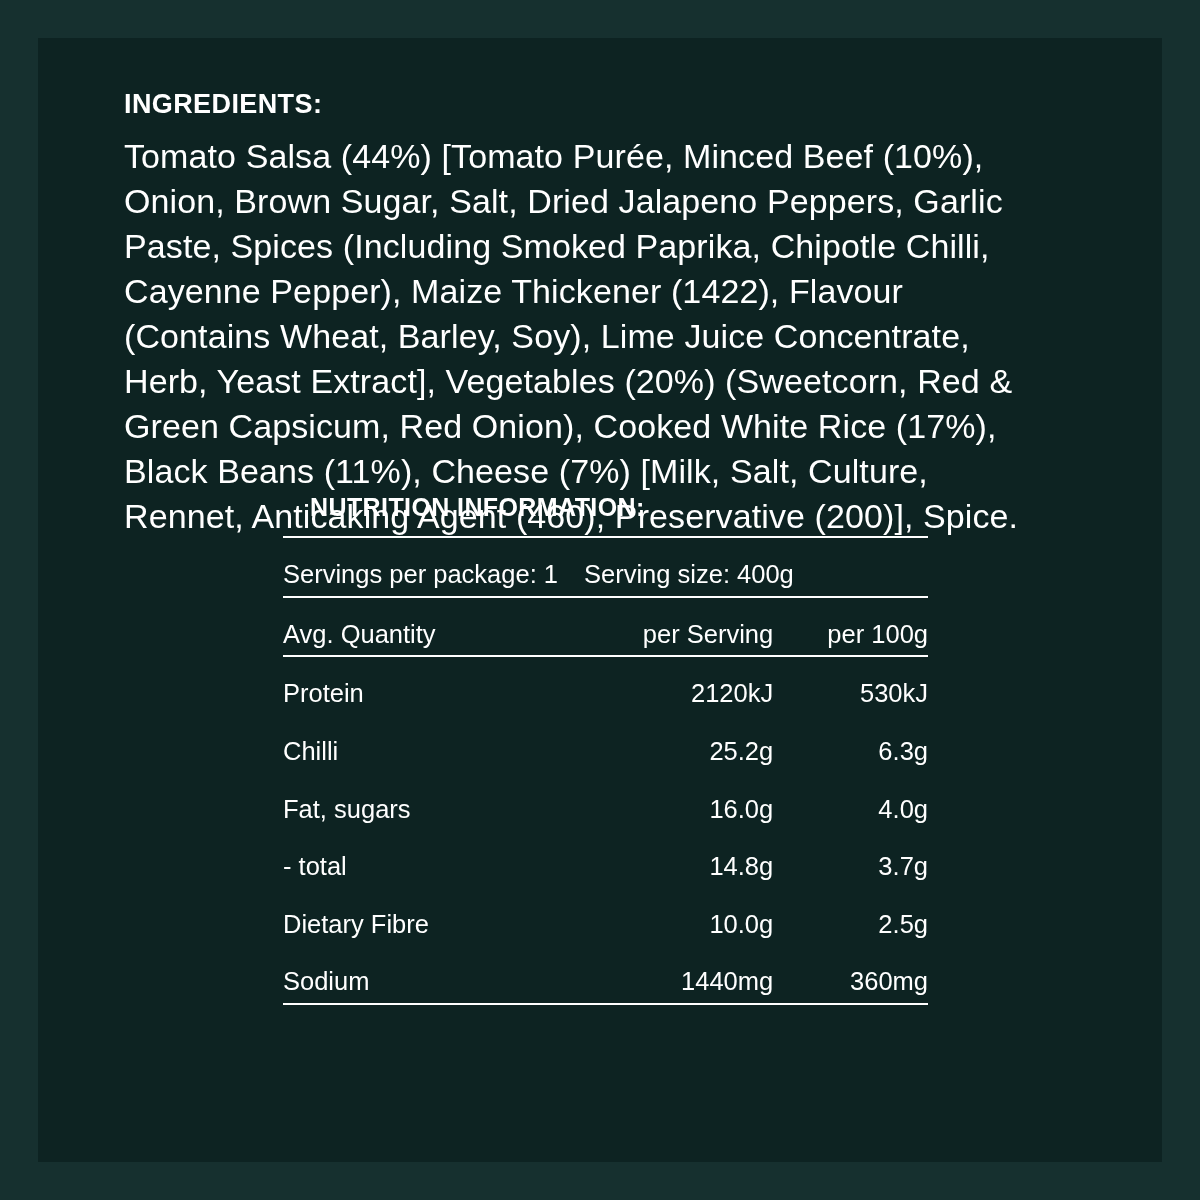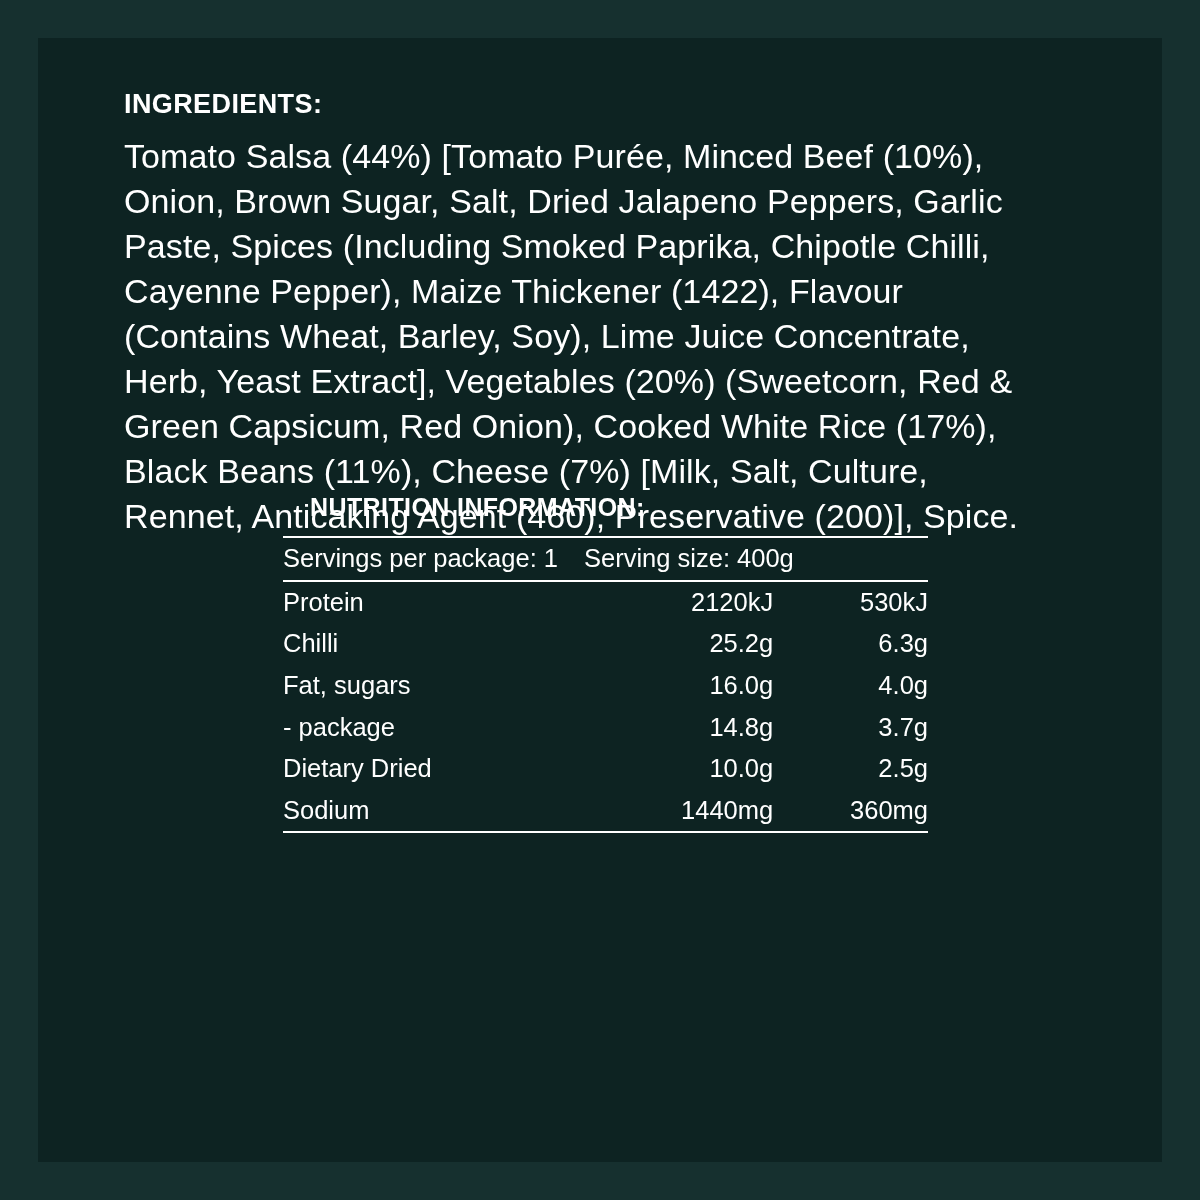--- a/index.html
+++ b/index.html
@@ -54,21 +54,21 @@
     letter-spacing: 0.4px;
     margin-bottom: 14px;
     margin-left: 27px;
   }
   table.nut {
     width: 100%;
     border-collapse: collapse;
     font-size: 25.5px;
   }
   table.nut td {
-    padding: 4px 0 5px 0;
+    padding: 20px 0 5px 0;
     vertical-align: bottom;
     line-height: 1.28;
   }
   .col-label { text-align: left; width: 48%; }
   .col-serving { text-align: right; width: 28%; }
   .col-100 { text-align: right; width: 24%; }
   .rule-top td {
     border-top: 2.5px solid #ffffff;
     padding-top: 10px;
   }
@@ -99,43 +99,48 @@
 
   <div class="nutrition">
     <div class="nut-heading">NUTRITION INFORMATION:</div>
     <table class="nut">
       <tbody>
         <tr class="row-servings rule-top">
           <td colspan="3">
             <span class="servings-cell">Servings per package: 1</span><span class="serving-size-cell">Serving size: 400g</span>
           </td>
         </tr>
+        <tr class="headrow rule-top">
+          <td class="col-label">Avg. Quantity</td>
+          <td class="col-serving">per Serving</td>
+          <td class="col-100">per 100g</td>
+        </tr>
 
         <tr class="rule-top">
           <td class="col-label">Protein</td>
           <td class="col-serving">2120kJ</td>
           <td class="col-100">530kJ</td>
         </tr>
         <tr>
           <td class="col-label">Chilli</td>
           <td class="col-serving">25.2g</td>
           <td class="col-100">6.3g</td>
         </tr>
         <tr>
           <td class="col-label">Fat, sugars</td>
           <td class="col-serving">16.0g</td>
           <td class="col-100">4.0g</td>
         </tr>
         <tr>
-          <td class="col-label indent">- package</td>
+          <td class="col-label indent">- total</td>
           <td class="col-serving">14.8g</td>
           <td class="col-100">3.7g</td>
         </tr>
         <tr>
-          <td class="col-label">Dietary Dried</td>
+          <td class="col-label">Dietary Fibre</td>
           <td class="col-serving">10.0g</td>
           <td class="col-100">2.5g</td>
         </tr>
         <tr class="rule-bottom">
           <td class="col-label">Sodium</td>
           <td class="col-serving">1440mg</td>
           <td class="col-100">360mg</td>
         </tr>
       </tbody>
     </table>

